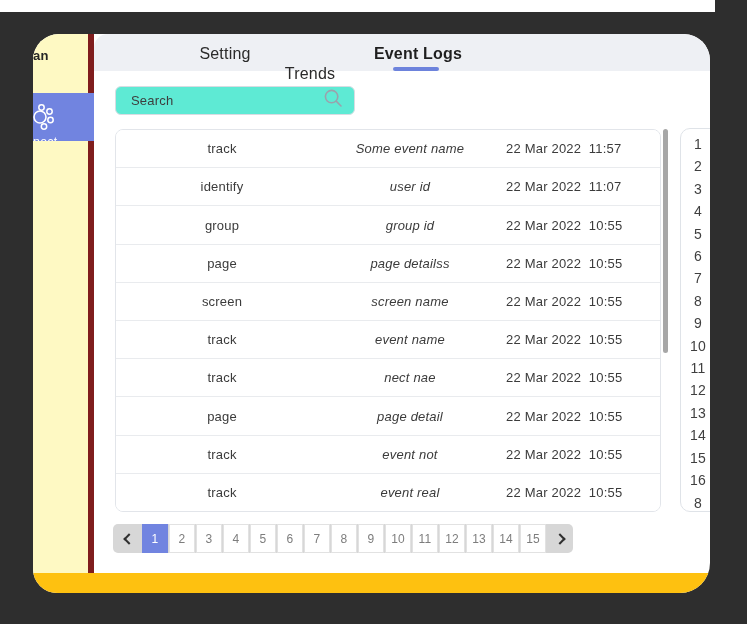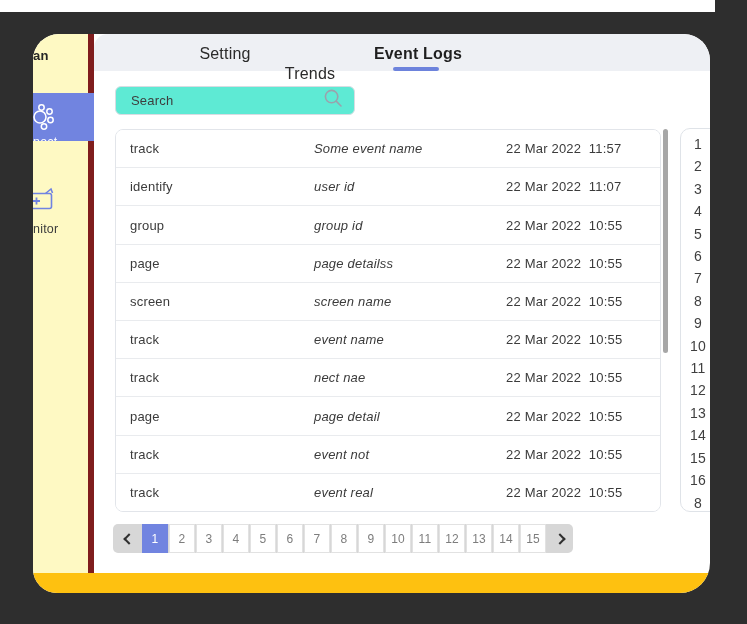--- a/index.html
+++ b/index.html
@@ -41,21 +41,21 @@
     background:#5eead4; border:1px solid #d8dce2; border-radius:6px;
     display:flex; align-items:center; padding:0 10px 0 15px; cursor:text;
   }
   .search-text { flex:1; font-size:13px; color:#3e3e3e; }
   .search-box svg { flex:none; }
 
   
   .table-card {
     position:absolute; left:82px; top:95px; width:546px; height:383px;
     background:#fff; border:1px solid #e2e5ea; border-radius:8px;
-    display:flex; flex-direction:column; overflow:hidden;
+    display:flex; flex-direction:column; overflow:hidden;text-align:center;
   }
   .trow { flex:1; display:flex; align-items:center; padding-left:14px; border-bottom:1px solid #e9ebee; font-size:13px; color:#3b3b3b; cursor:pointer; background:#fff; }
   .trow:last-child { border-bottom:none; }
   .cell-type { width:184px; }
   .cell-name { width:192px;font-style:italic; }
   .cell-date { white-space:pre; }
 
   .scroll-thumb { position:absolute; left:630px; top:95px; width:5px; height:224px; background:#a7a7a7; border-radius:3px; cursor:grab; }
 
   
@@ -101,30 +101,20 @@
           <circle cx="13" cy="17" r="6" stroke="#ffffff" stroke-width="1.6"></circle>
           <circle cx="14.5" cy="7.5" r="2.7" stroke="#ffffff" stroke-width="1.5"></circle>
           <circle cx="22.5" cy="11.5" r="2.7" stroke="#ffffff" stroke-width="1.5"></circle>
           <circle cx="23.5" cy="20" r="2.7" stroke="#ffffff" stroke-width="1.5"></circle>
           <circle cx="17" cy="26.5" r="2.7" stroke="#ffffff" stroke-width="1.5"></circle>
         </svg>
       </span>
       <span class="nav-label">nect</span>
     </div>
 
-    <div class="nav-item plain">
-      <span class="icon">
-        <svg width="28" height="28" viewBox="0 0 28 28" fill="none">
-          <rect x="1.5" y="7.5" width="22" height="15" rx="2" stroke="#7083e2" stroke-width="1.6"></rect>
-          <path d="M17.5 7.5 L23 3 L24.5 7" stroke="#7083e2" stroke-width="1.6" fill="none"></path>
-          <path d="M5 15 H12 M8.5 11.5 V18.5" stroke="#7083e2" stroke-width="1.8"></path>
-        </svg>
-      </span>
-      <span class="nav-label">nitor</span>
-    </div>
   </aside>
 
   <div class="tabbar">
     <div class="tab tab-1">Setting</div>
     <div class="tab tab-2">Trends</div>
     <div class="tab tab-3">Event Logs</div>
     <div class="tab-underline"></div>
   </div>
 
   <div class="search-box">

